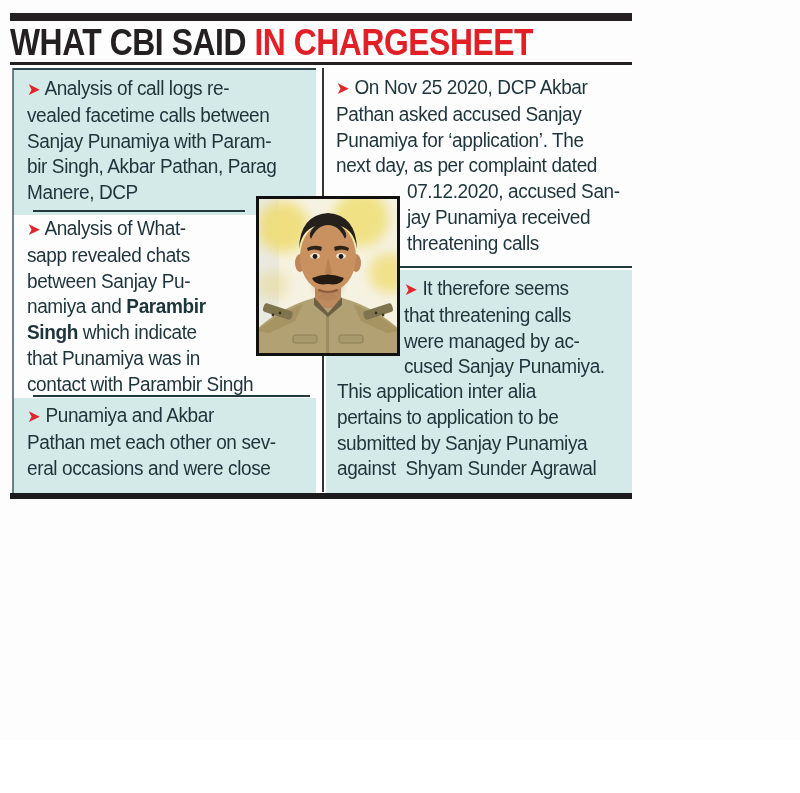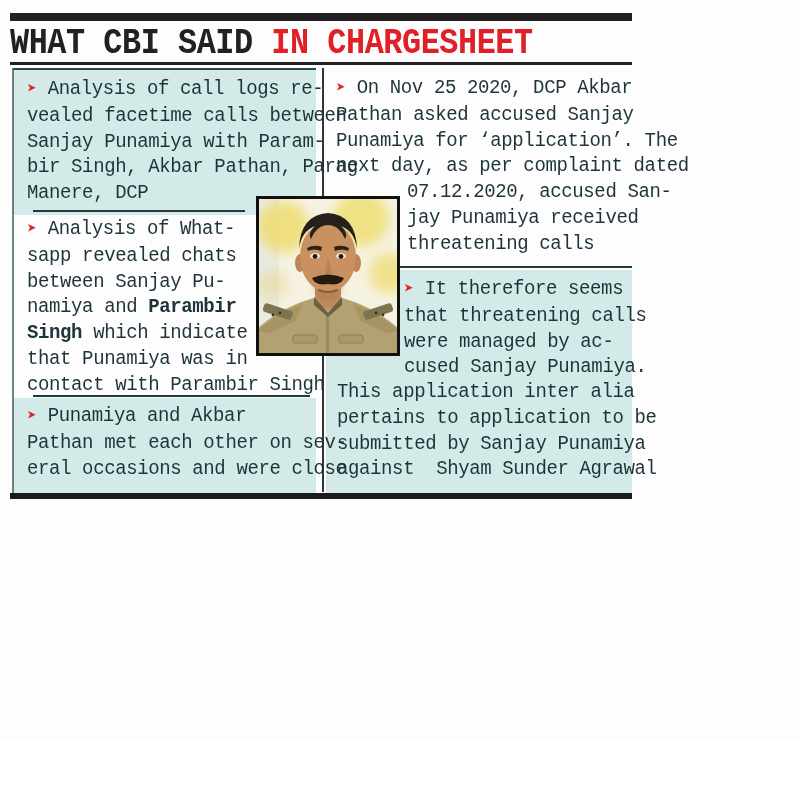--- a/index.html
+++ b/index.html
@@ -1,18 +1,18 @@
 <!DOCTYPE html>
 <html><head>
 <meta charset="utf-8">
 <style>
   html,body{margin:0;padding:0;background:#ffffff;}
   #canvas{
     position:relative;width:800px;height:740px;background:#fdfdfd;
-    font-family:Liberation Mono, monospace;overflow:hidden;
+    font-family:Liberation Sans, sans-serif;overflow:hidden;
   }
   .abs{position:absolute;}
   
   #topbar{left:10px;top:13px;width:622px;height:8px;background:#242021;}
   #headline{
     left:10px;top:22px;width:720px;height:42px;
     font-size:37px;font-weight:700;letter-spacing:-0.5px;white-space:pre;
     transform:scaleX(0.86);transform-origin:left top;color:#242021;
   }
   #headline .red{color:#e01f26;}

